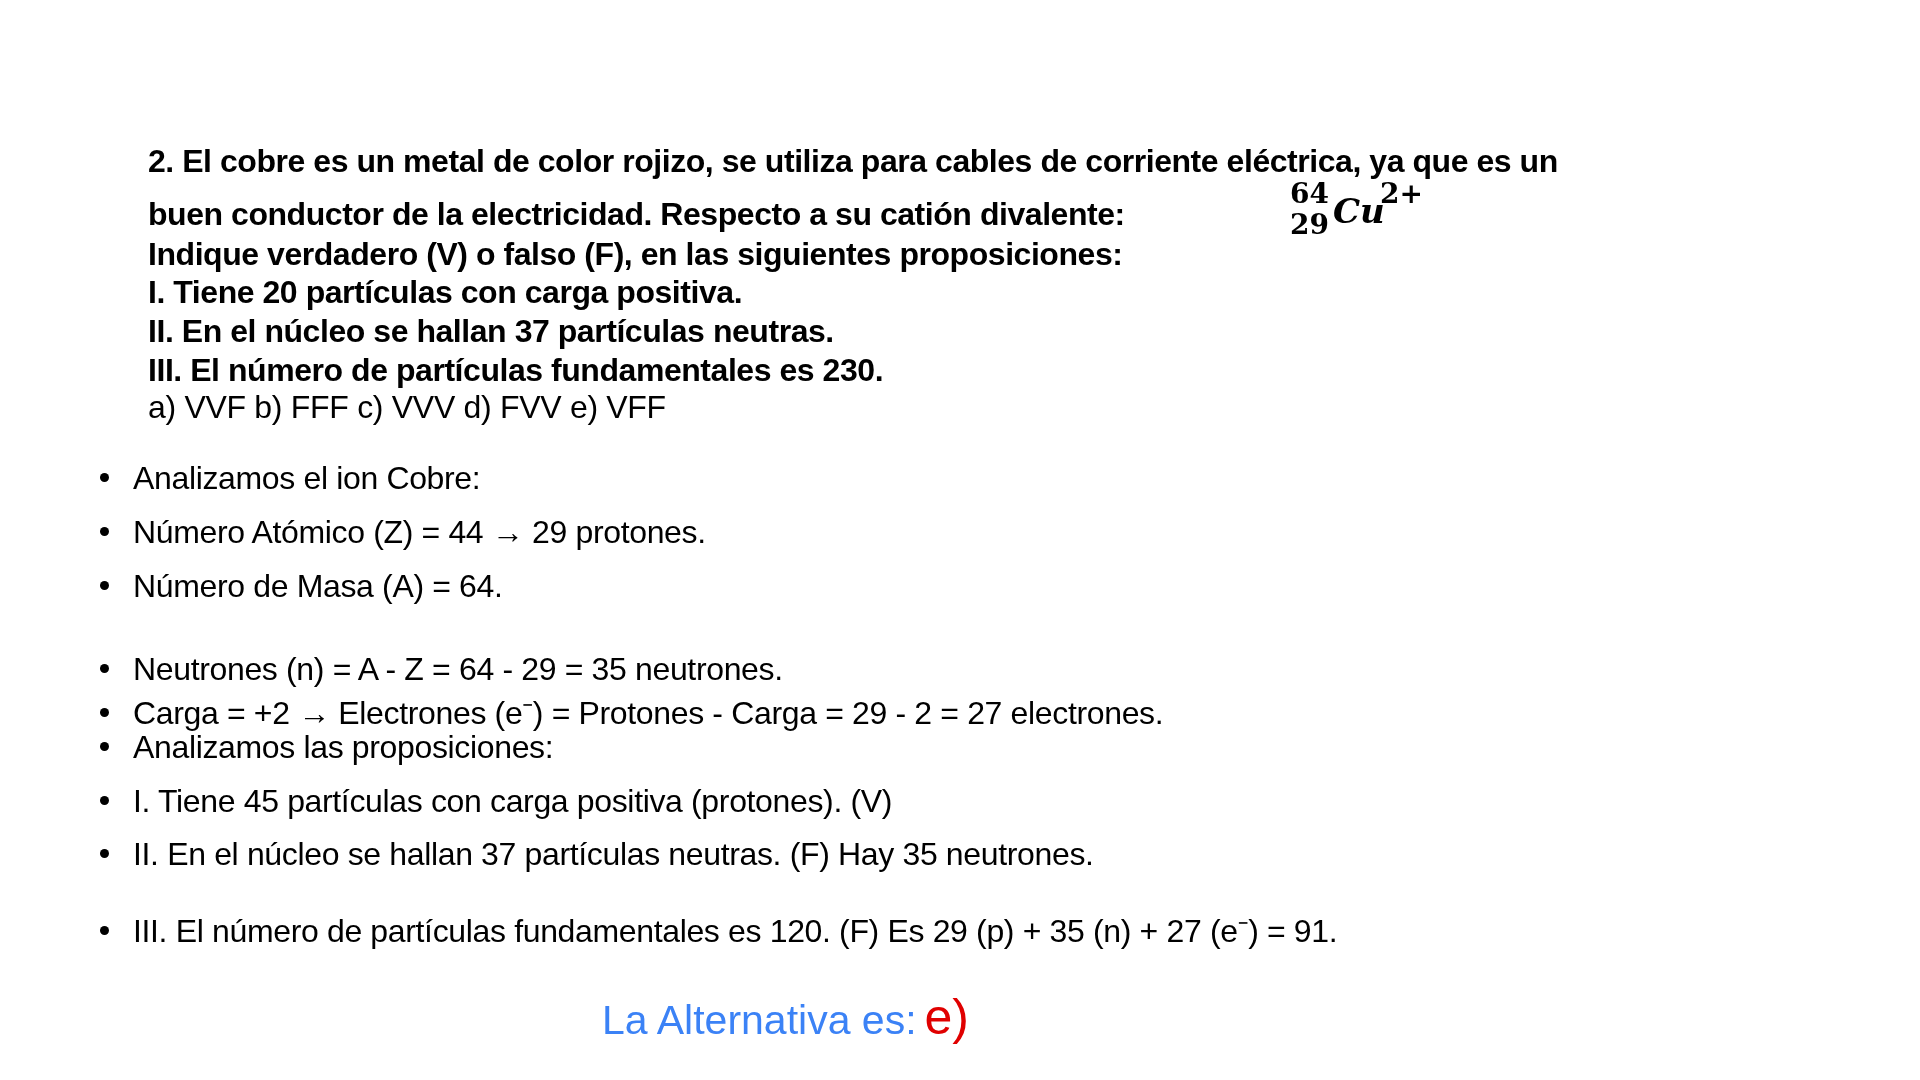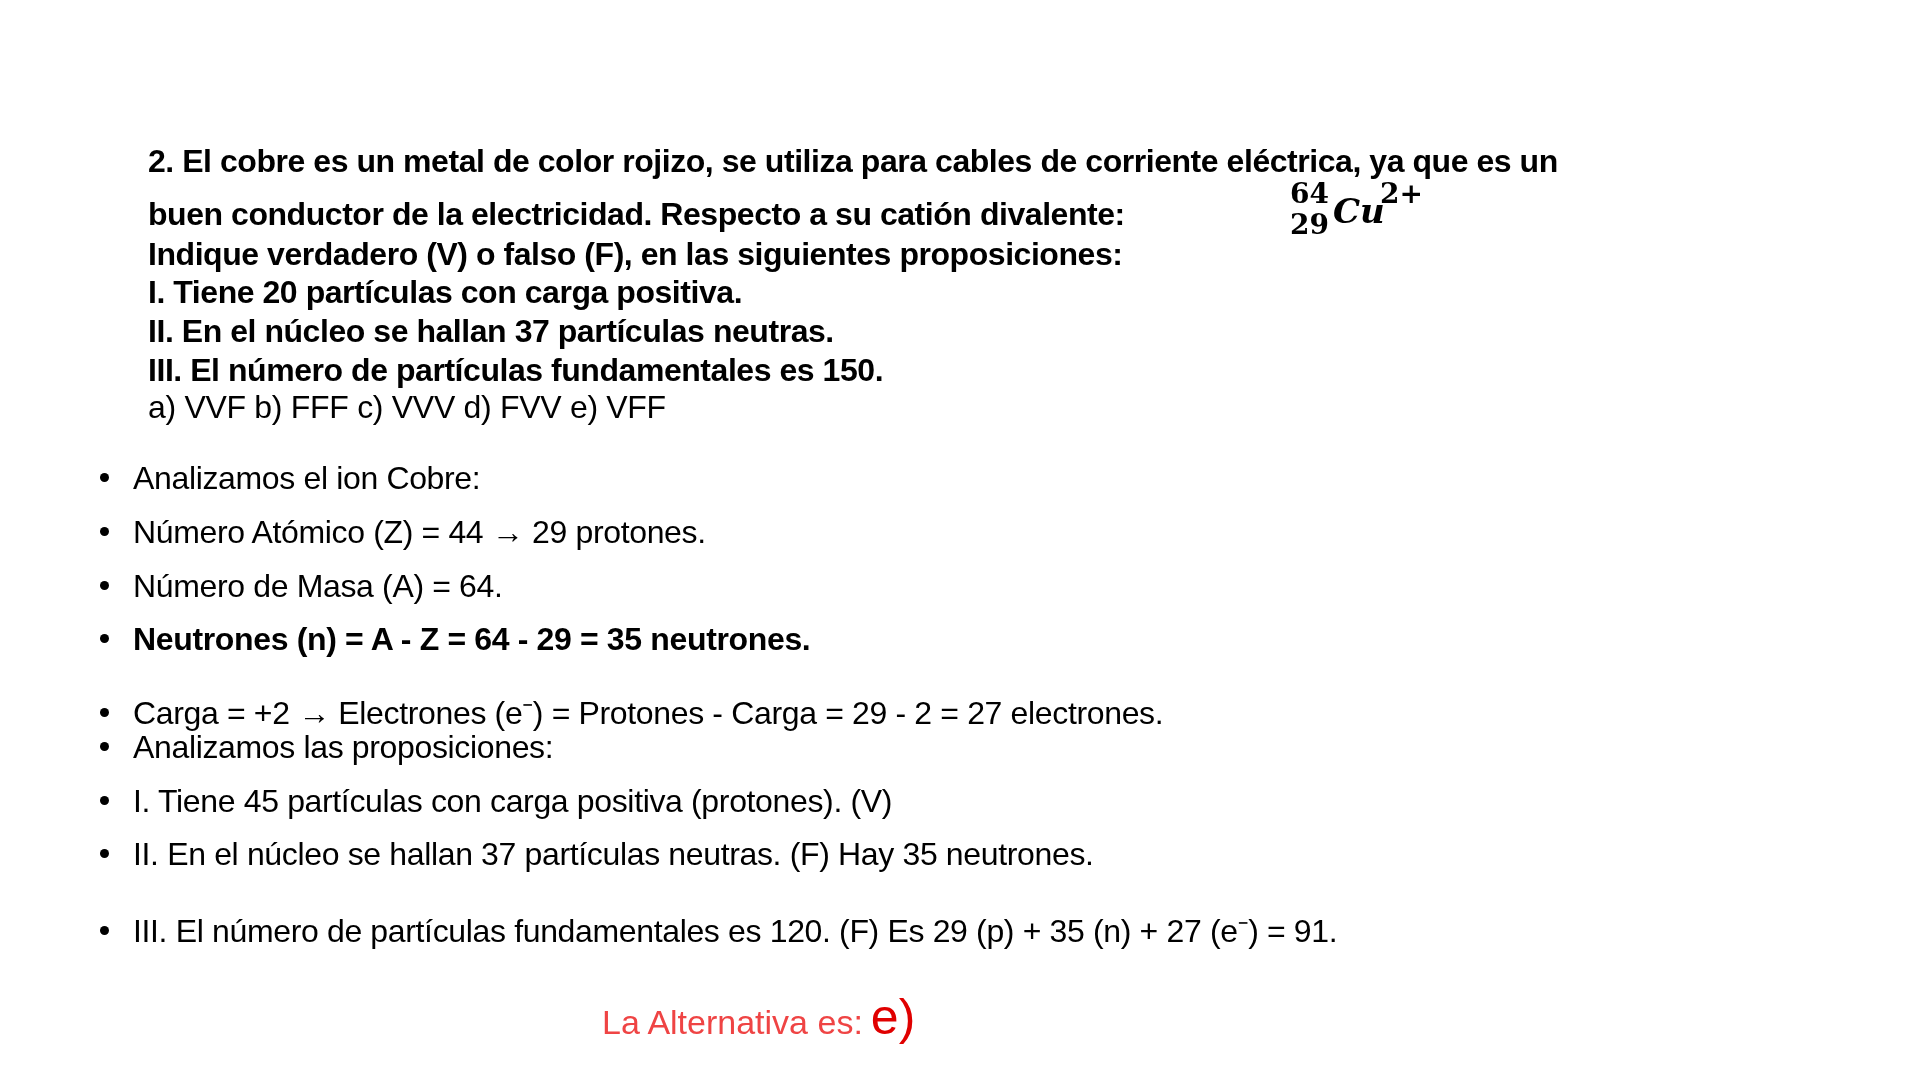--- a/index.html
+++ b/index.html
@@ -8,47 +8,47 @@
   .q.reg { font-weight:normal; letter-spacing:-0.3px; }
   .formula { position:absolute; left:1290px; top:180px; width:140px; height:62px; font-family:"DejaVu Serif", serif; font-weight:bold; }
   .formula .sup-mass { position:absolute; left:0; top:0; font-size:28px; line-height:28px; }
   .formula .sub-z { position:absolute; left:0; top:31px; font-size:28px; line-height:28px; }
   .formula .sym { position:absolute; left:43px; top:14px; font-size:34px; line-height:34px; font-style:italic; font-weight:bold; }
   .formula .charge { position:absolute; left:90px; top:0; font-size:28px; line-height:28px; }
   .bullets { position:absolute; left:0; top:0; }
   .b { position:absolute; left:100px; font-size:32px; line-height:39px; white-space:nowrap; letter-spacing:-0.35px; }
   .b .dot { display:inline-block; width:9px; height:9px; border-radius:50%; background:#000; margin-right:24px; vertical-align:middle; position:relative; top:-3px; }
   .alt { position:absolute; left:602px; top:988px; white-space:nowrap; }
-  .alt .lbl { font-size:34px; color:#ef4444; }
+  .alt .lbl { font-size:41px; color:#3b82f6; }
   .alt .ans { font-size:50px; color:#E00000; margin-left:8px; }
 </style>
 </head>
 <body>
 
 <div>
   <div class="q" style="top:145px;">2. El cobre es un metal de color rojizo, se utiliza para cables de corriente eléctrica, ya que es un</div>
   <div class="q" style="top:198px;">buen conductor de la electricidad. Respecto a su catión divalente:</div>
   <div class="formula">
     <span class="sup-mass">64</span>
     <span class="sub-z">29</span>
     <span class="sym">Cu</span>
     <span class="charge">2+</span>
   </div>
   <div class="q" style="top:238px;">Indique verdadero (V) o falso (F), en las siguientes proposiciones:</div>
   <div class="q" style="top:276px;">I. Tiene 20 partículas con carga positiva.</div>
   <div class="q" style="top:315px;">II. En el núcleo se hallan 37 partículas neutras.</div>
-  <div class="q" style="top:354px;">III. El número de partículas fundamentales es 150.</div>
+  <div class="q" style="top:354px;">III. El número de partículas fundamentales es 230.</div>
   <div class="q reg" style="top:391px;">a) VVF b) FFF c) VVV d) FVV e) VFF</div>
 </div>
 
 <div class="bullets">
   <div class="b" style="top:459px;"><span class="dot"></span><span>Analizamos el ion Cobre:</span></div>
   <div class="b" style="top:513px;"><span class="dot"></span><span>Número Atómico (Z) = 44 → 29 protones.</span></div>
   <div class="b" style="top:567px;"><span class="dot"></span><span>Número de Masa (A) = 64.</span></div>
-  <div class="b" style="top:620px;font-weight:bold;"><span class="dot"></span><span>Neutrones (n) = A - Z = 64 - 29 = 35 neutrones.</span></div>
+  <div class="b" style="top:650px;"><span class="dot"></span><span>Neutrones (n) = A - Z = 64 - 29 = 35 neutrones.</span></div>
   <div class="b" style="top:674px;margin-top:20px;"><span class="dot"></span><span>Carga = +2 → Electrones (e⁻) = Protones - Carga = 29 - 2 = 27 electrones.</span></div>
   <div class="b" style="top:728px;"><span class="dot"></span><span>Analizamos las proposiciones:</span></div>
   <div class="b" style="top:782px;"><span class="dot"></span><span>I. Tiene 45 partículas con carga positiva (protones). (V)</span></div>
   <div class="b" style="top:835px;"><span class="dot"></span><span>II. En el núcleo se hallan 37 partículas neutras. (F) Hay 35 neutrones.</span></div>
   <div class="b" style="top:912px;"><span class="dot"></span><span>III. El número de partículas fundamentales es 120. (F) Es 29 (p) + 35 (n) + 27 (e⁻) = 91.</span></div>
 </div>
 
 <div class="alt">
   <span class="lbl">La Alternativa es:</span><span class="ans">e)</span>
 </div>

